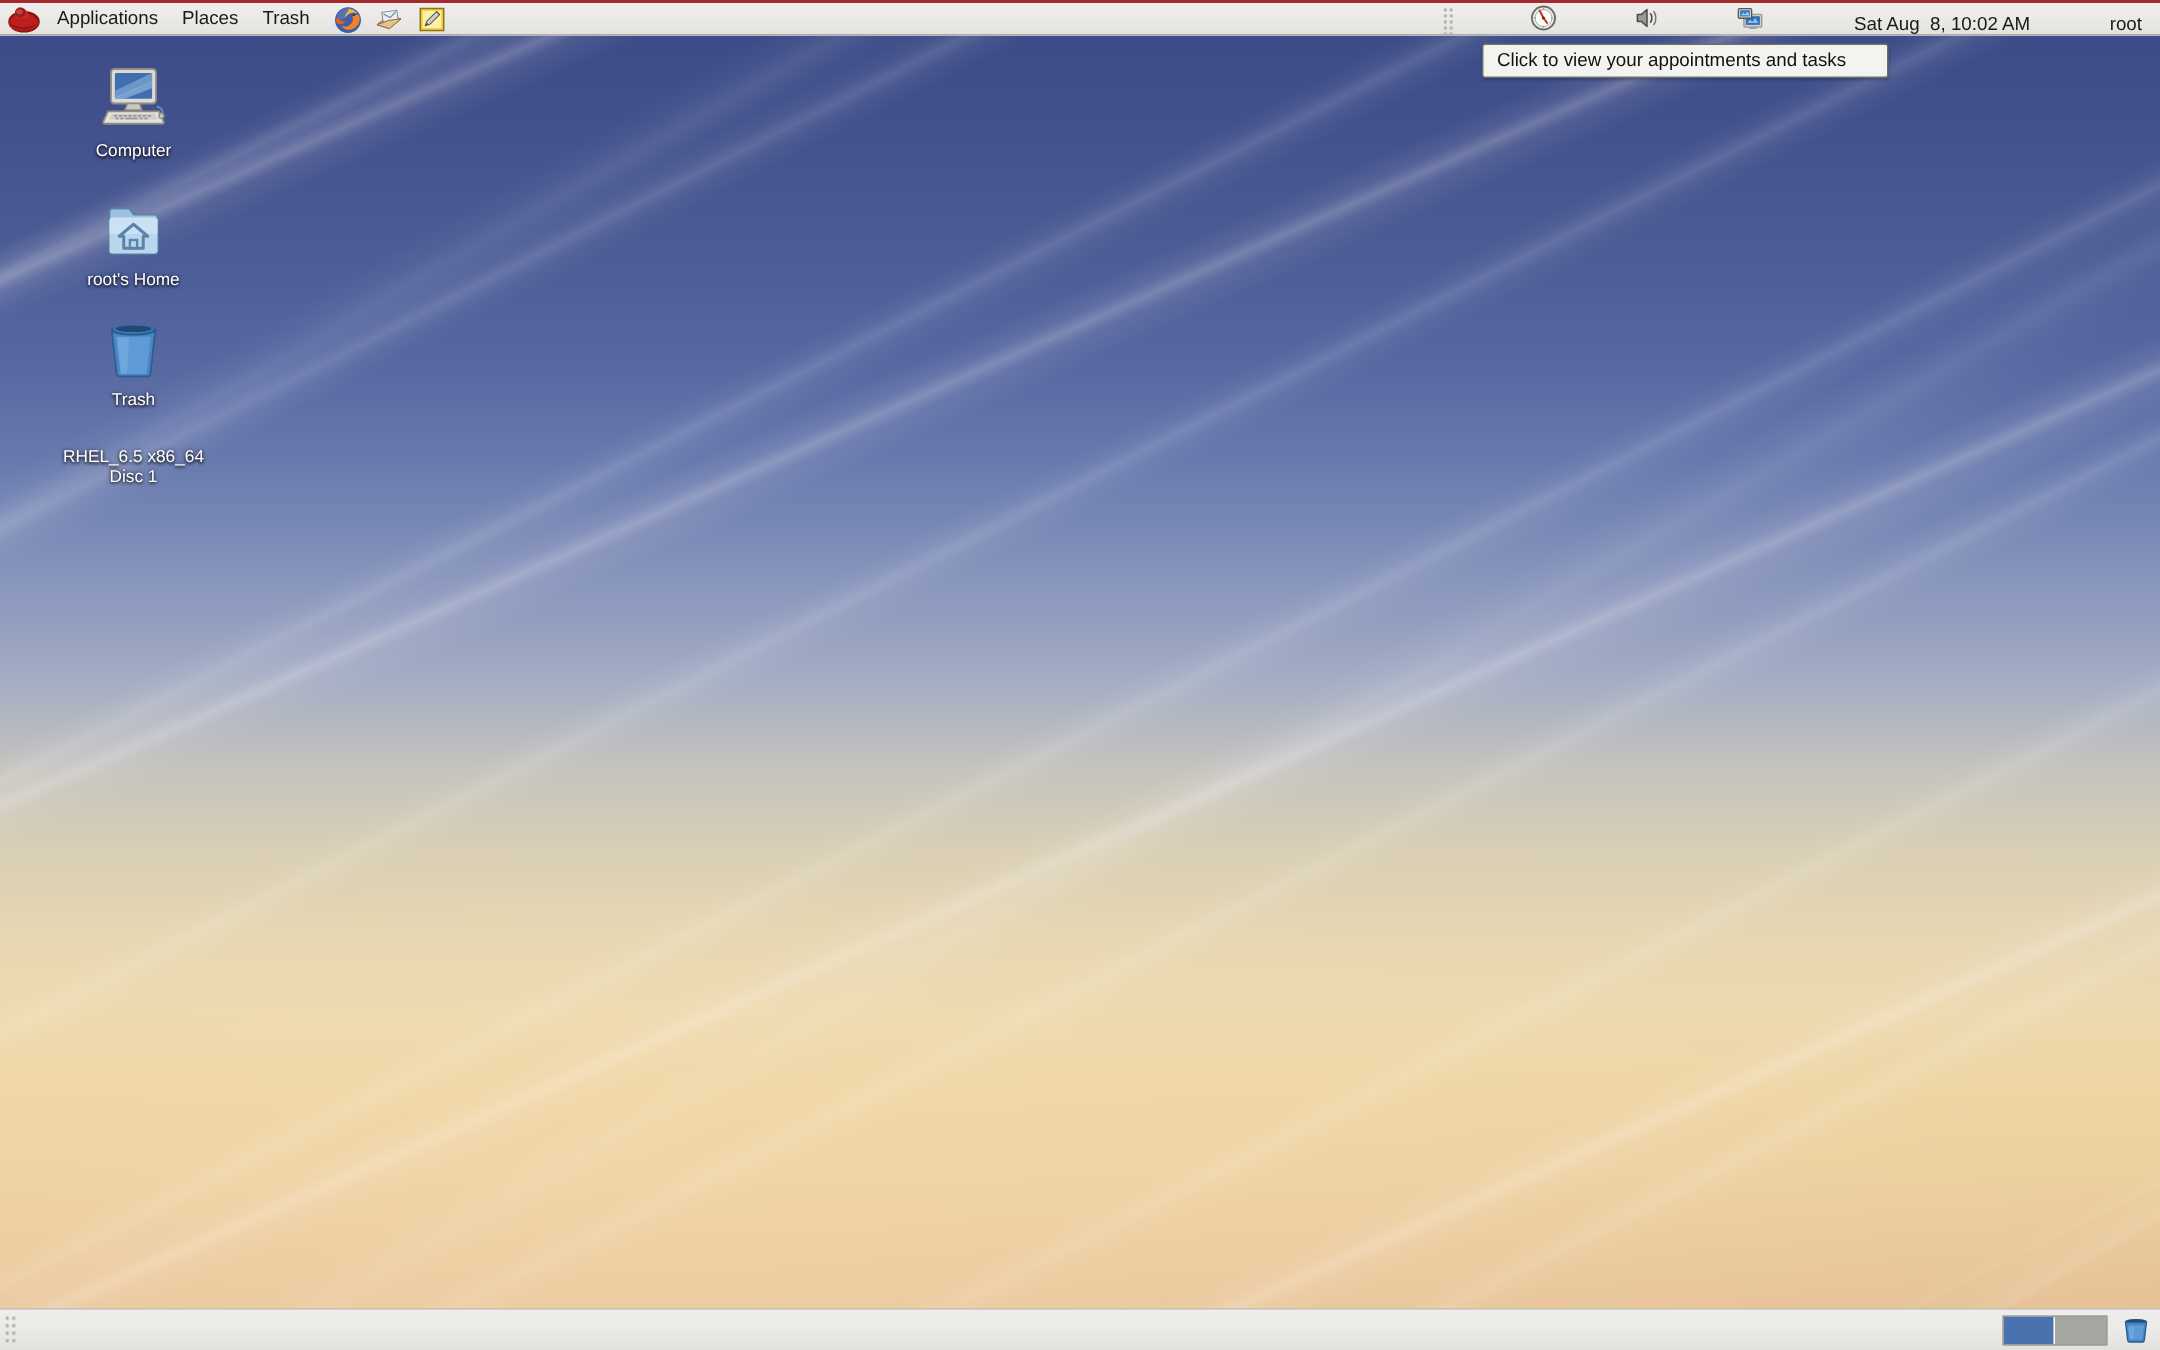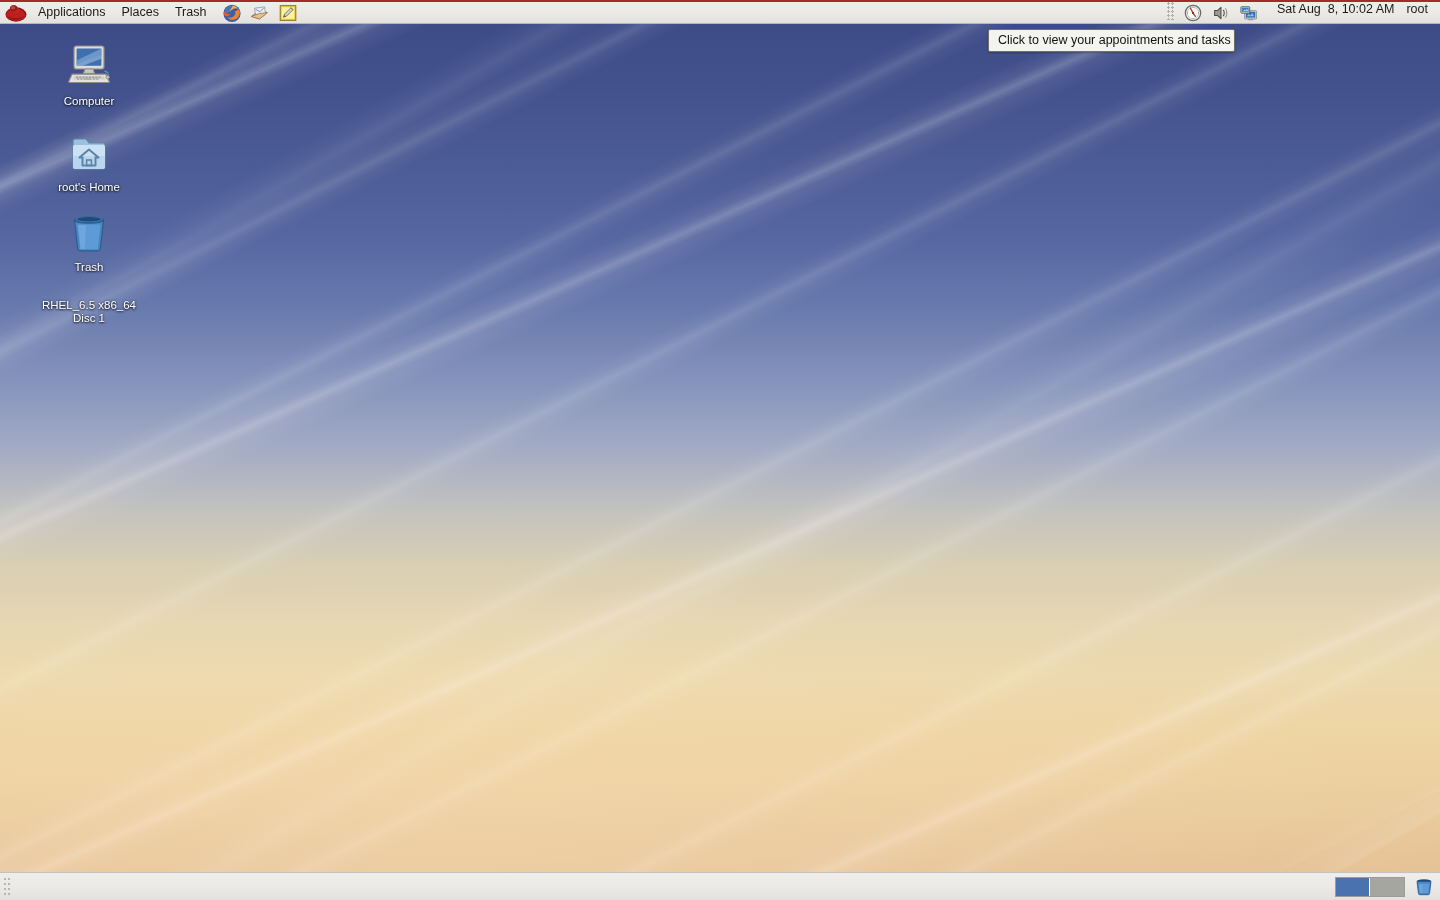--- a/index.html
+++ b/index.html
@@ -101,21 +101,21 @@
     border-top: 2px solid #a32b2b;
     border-bottom: 1px solid #b8b8b2;
     box-sizing: border-box;
     display: flex;
     align-items: center;
     font-size: 12.5px;
     color: #1a1a1a;
     z-index: 50;
   }
   .panel-left { display: flex; align-items: center; height: 100%; }
-  .panel-right { margin-left: auto; display: flex; align-items: flex-start; height: 100%; padding-right: 6px; }
+  .panel-right { margin-left: auto; display: flex; align-items: flex-end; height: 100%; padding-right: 6px; gap: 41px; }
 
   .rh-logo { width: 24px; height: 22px; margin: 0 2px 0 4px; display: block; }
 
   .menu-item {
     padding: 1px 8px 2px 8px;
     line-height: 20px;
     cursor: default;
     white-space: nowrap;
     font-size: 12.5px;
   }
@@ -148,21 +148,21 @@
     cursor: default;
   }
 
   
   #tooltip {
     position: absolute;
     left: 988px; top: 29px;
     background: #f3f3f0;
     border: 1px solid #6f6f6b;
     border-radius: 2px;
-    padding: 3px 3px 4px 9px;
+    padding: 3px 27px 4px 9px;
     font-size: 12.5px;
     color: #111;
     white-space: nowrap;
     box-shadow: 0 1px 2px rgba(0,0,0,0.25);
     z-index: 60;
   }
 
   
   .desk-icon {
     position: absolute;

